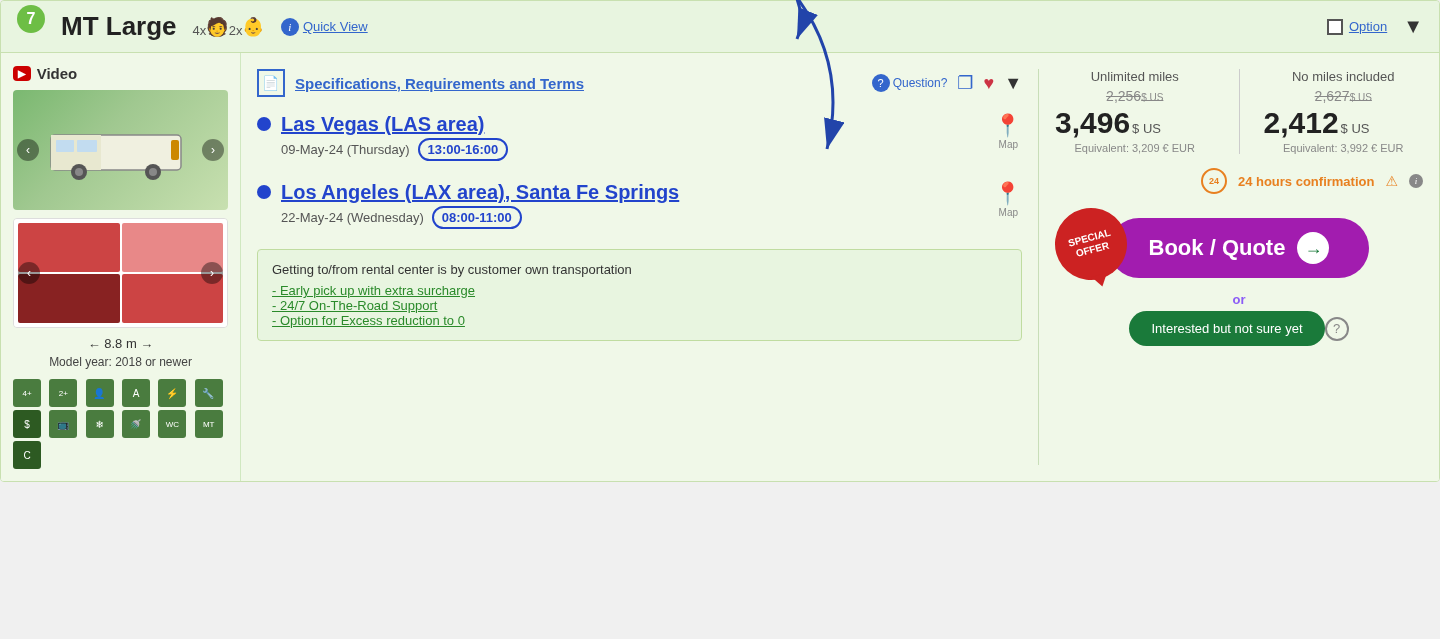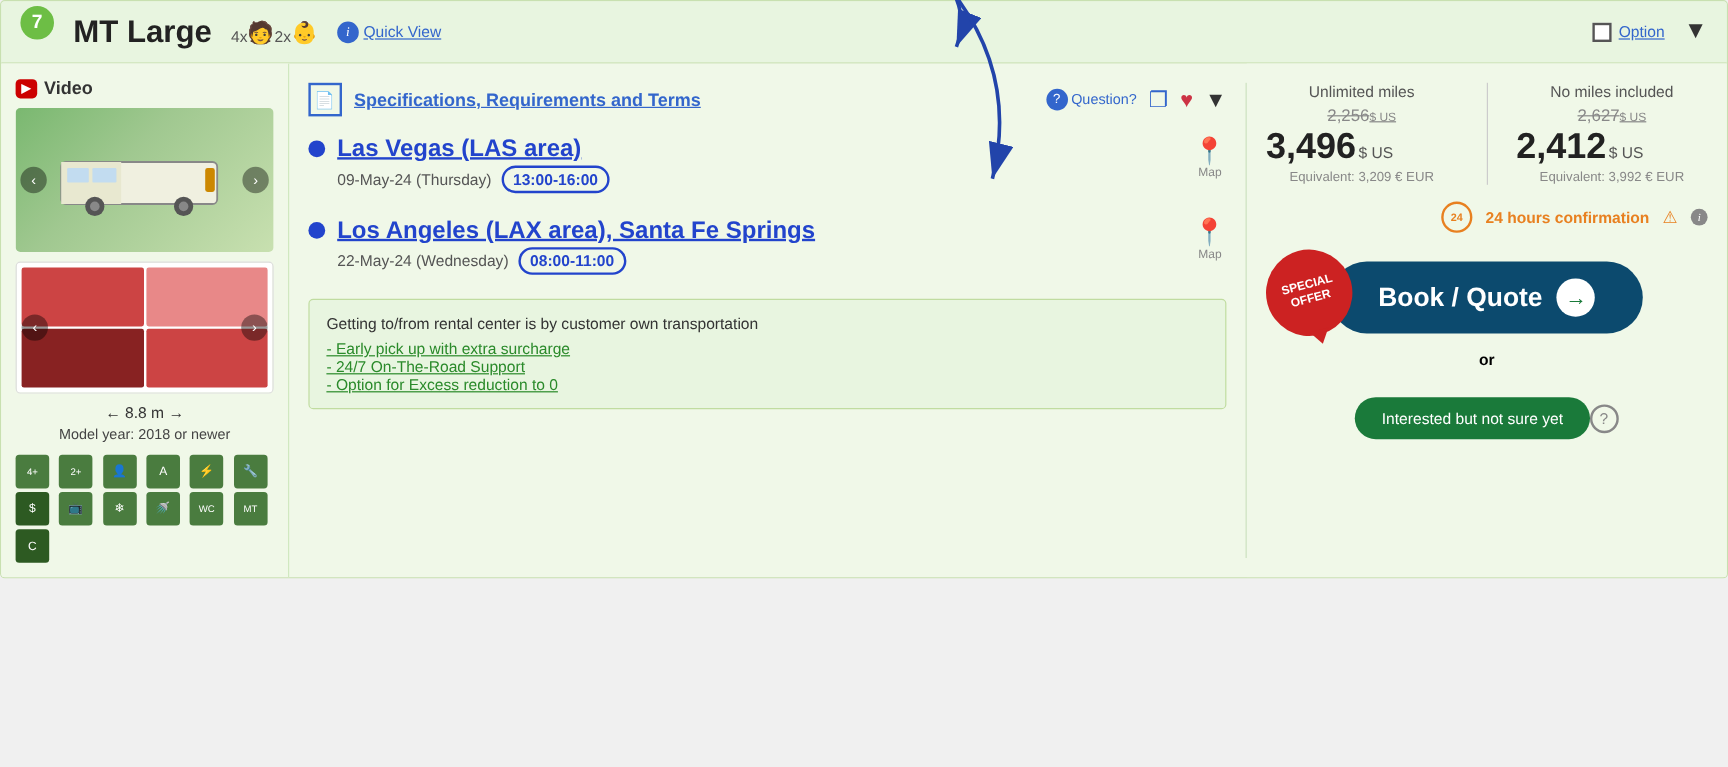--- a/index.html
+++ b/index.html
@@ -314,21 +314,21 @@
       font-size: 9px; font-style: italic; font-family: serif;
       cursor: pointer;
     }
 
     
     .book-btn-row {
       display: flex; align-items: center; justify-content: center;
       position: relative; margin-bottom: 14px;
     }
     .book-btn {
-      background: #0c4a6e;
+      background: #a21caf;
       color: white;
       font-size: 22px; font-weight: bold;
       padding: 14px 40px;
       border-radius: 30px;
       cursor: pointer;
       display: flex; align-items: center; gap: 12px;
       border: none;
       text-decoration: none;
     }
     .arrow-circle {
@@ -363,21 +363,21 @@
       border-right: 8px solid transparent;
       border-top: 12px solid #cc2222;
     }
     .tag-text {
       color: white; font-size: 10px; font-weight: bold;
       text-align: center; line-height: 1.2;
       transform: rotate(0deg);
     }
 
     
-    .or-row { text-align: center; color: #000000; font-size: 13px; margin-bottom: 24px; font-weight: bold; }
+    .or-row { text-align: center; color: #8b5cf6; font-size: 13px; margin-bottom: 4px; font-weight: bold; }
 
     
     .interested-row {
       display: flex; align-items: center; justify-content: center; gap: 0;
     }
     .interested-btn {
       background: #1a7a3a;
       color: white;
       font-size: 13px;
       padding: 10px 22px;

